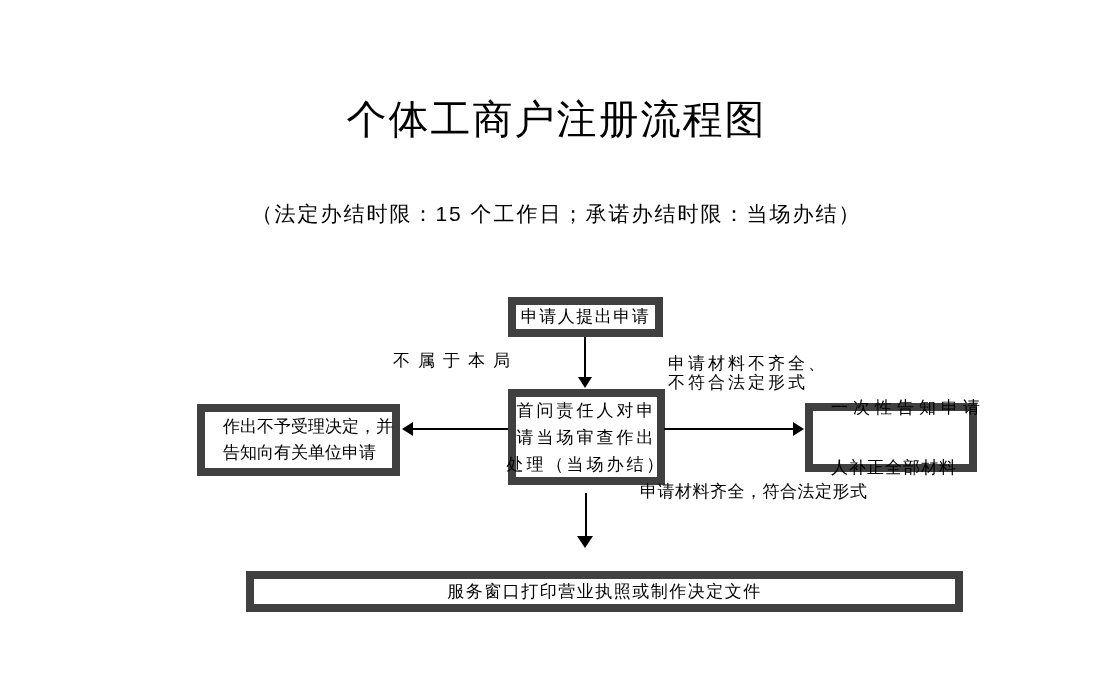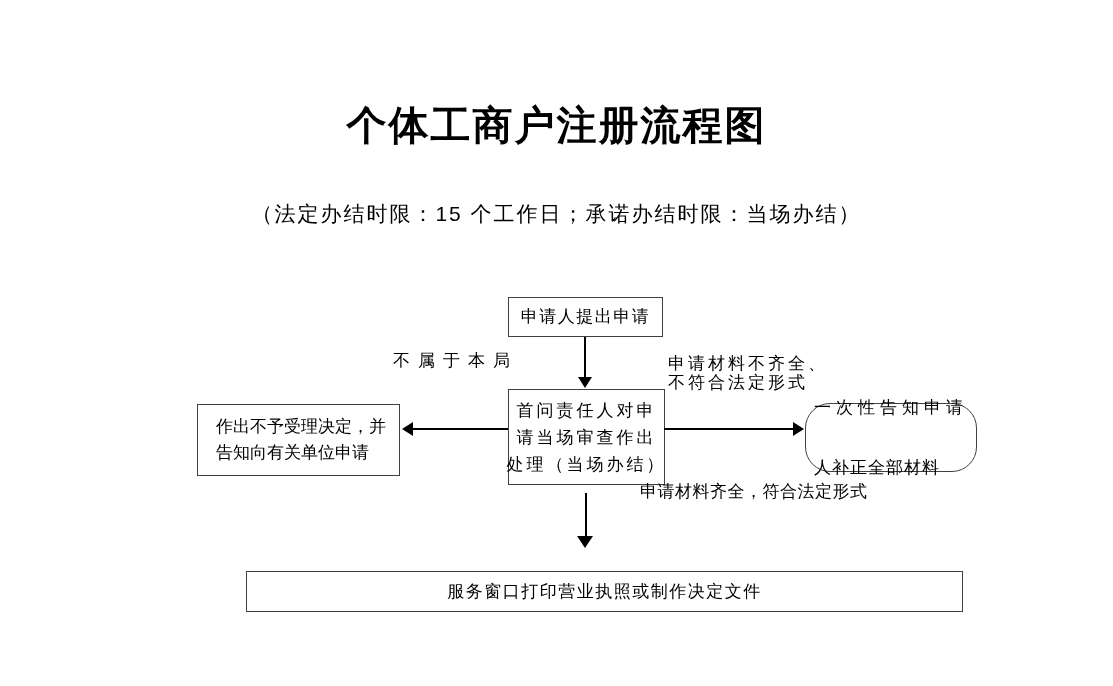--- a/index.html
+++ b/index.html
@@ -16,52 +16,51 @@
     color: #000000;
     overflow: hidden;
   }
   .title {
     position: absolute;
     top: 92px;
     left: 0;
     width: 100%;
     text-align: center;
     font-size: 40px;
-    font-weight: bold;
+    font-weight: normal;
     letter-spacing: 2px;
     white-space: nowrap;
-    margin-top: 6px;
   }
   .subtitle {
     position: absolute;
     top: 200px;
     left: 0;
     width: 100%;
     text-align: center;
     font-size: 21px;
     letter-spacing: 2px;
     white-space: nowrap;
   }
   .box {
     position: absolute;
     box-sizing: border-box;
-    border: 1px solid #404040;
+    border: 8px solid #404040;
     background: #ffffff;
     display: flex;
     flex-direction: column;
     justify-content: center;
     align-items: center;
     font-size: 17px;
     line-height: 26px;
   }
   .box div { white-space: nowrap; }
   .box-start    { left: 508px; top: 297px; width: 155px; height: 40px; letter-spacing: 1.5px; }
   .box-review   { left: 508px; top: 389px; width: 157px; height: 96px; line-height: 27px; letter-spacing: 3px; }
   .box-reject   { left: 197px; top: 404px; width: 203px; height: 72px; align-items: flex-start; padding-left: 18px; }
-  .box-suppl    { left: 805px; top: 403px; width: 172px; height: 69px; align-items: flex-start; padding-left: 8px; line-height: 24px; border-radius: 25px; }
+  .box-suppl    { left: 805px; top: 403px; width: 172px; height: 69px; align-items: flex-start; padding-left: 18px; line-height: 24px; }
   .box-suppl .sp1 { letter-spacing: 5px; }
   .box-suppl .sp2 { letter-spacing: 1px; margin-top: 36px; }
   .box-print    { left: 246px; top: 571px; width: 717px; height: 41px; letter-spacing: 1.5px; align-items: center; }
   .edge-label {
     position: absolute;
     font-size: 17px;
     line-height: 20px;
   }
   .edge-label div { white-space: nowrap; }
   .label-scope      { left: 378px; top: 351px; width: 155px; text-align: center; letter-spacing: 8px; }

